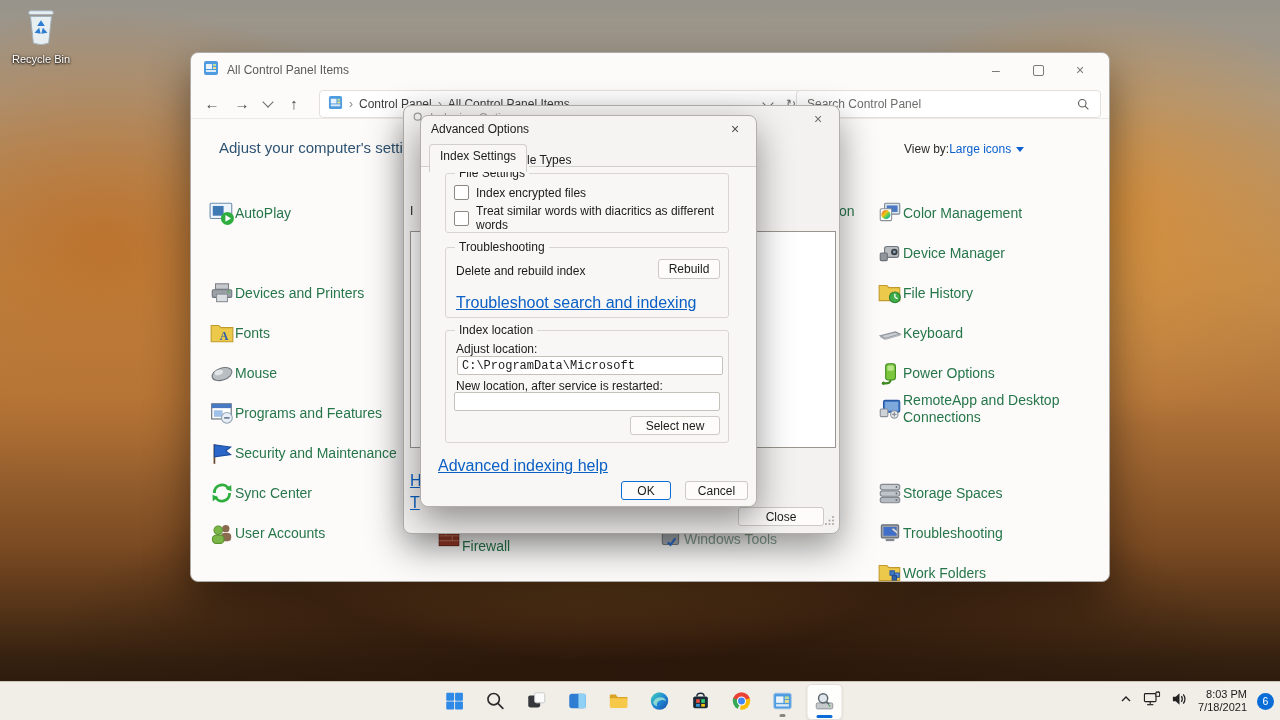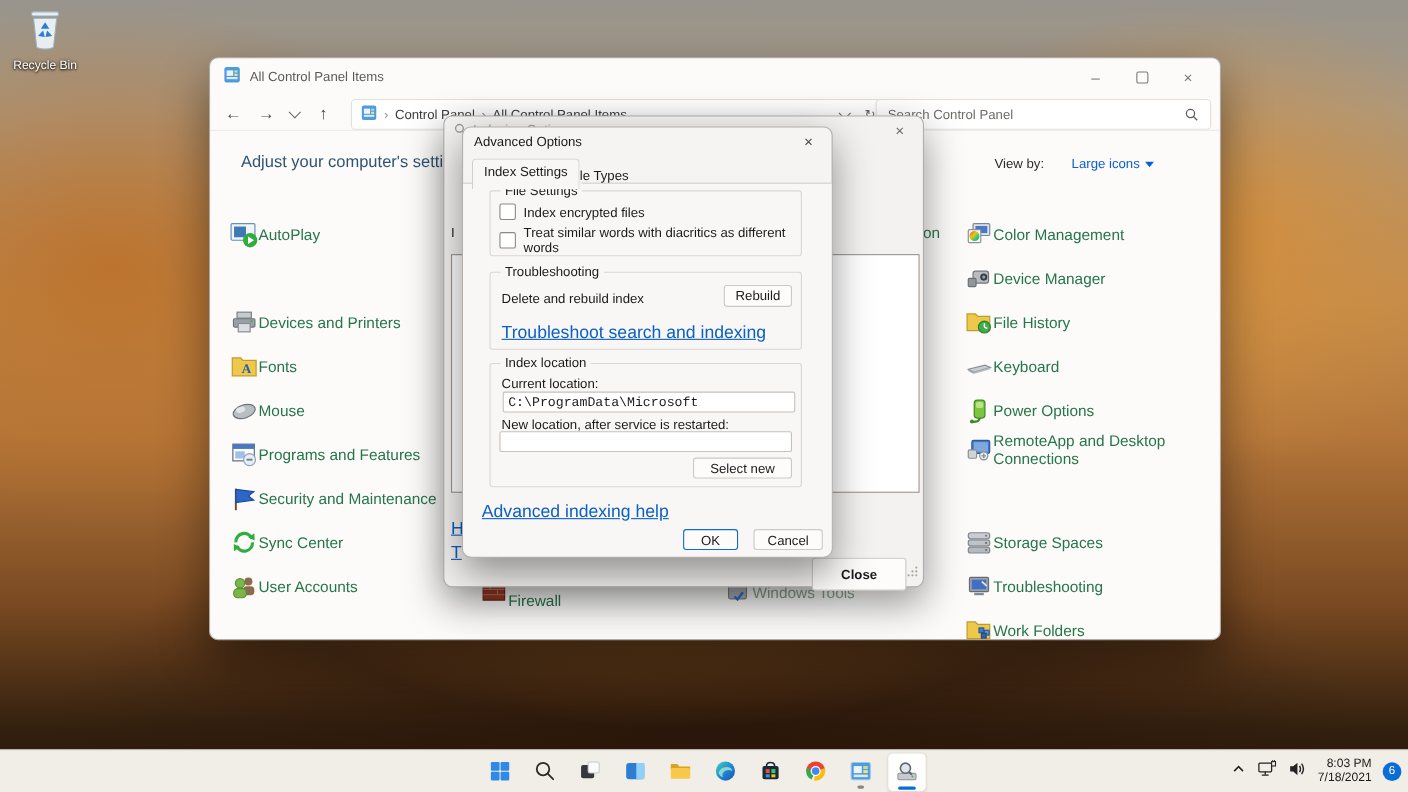--- a/index.html
+++ b/index.html
@@ -32,21 +32,21 @@
   .crumb{position:absolute;left:128px;top:3px;width:468px;height:26px;background:#fff;border:1px solid #e3e0dc;
     border-radius:4px;display:flex;align-items:center;padding:0 8px;gap:6px;font-size:12px;color:#3e3e3e;}
   .crumb .sep{color:#8b8b8b;font-size:12px;}
   .crumb .right{margin-left:auto;display:flex;align-items:center;gap:14px;color:#6b6b6b;}
   .searchbox{position:absolute;left:605px;top:3px;width:303px;height:26px;background:#fff;border:1px solid #e3e0dc;
     border-radius:4px;display:flex;align-items:center;}
   .searchbox input{flex:1;border:0;outline:0;background:transparent;font-family:"Liberation Sans",sans-serif;
     font-size:12px;color:#333;padding:0 10px;}
   .searchbox input::placeholder{color:#6f6d6a;}
   .cp-head{left:28px;top:86px;font-size:15px;color:#2f5373;}
-  .viewby{left:713px;top:89px;font-size:12px;color:#2b2b2b;display:flex;gap:25px;align-items:center;}
+  .viewby{left:713px;top:89px;font-size:12px;color:#2b2b2b;display:flex;gap:0;align-items:center;}
   .viewby .vlink{color:#0b5fce;display:flex;align-items:center;gap:5px;}
   .tri{width:0;height:0;border-left:4px solid transparent;border-right:4px solid transparent;border-top:5px solid #0b5fce;}
   .cp-row{position:absolute;display:flex;align-items:center;height:28px;}
   .cp-label{font-size:14px;color:#26764a;white-space:nowrap;}
   .cp-label.wrap{white-space:normal;width:192px;line-height:17px;}
   .icon26{width:26px;height:26px;flex:0 0 26px;}
   .partial-tail{font-size:14px;color:#26764a;}
   .ghosted{color:#86a18f;}
   
   .dlg{position:absolute;border-radius:8px;border:1px solid #b2aea9;background:#f4f2f0;
@@ -365,21 +365,21 @@
           <circle cx="6.5" cy="6.5" r="4" fill="none" stroke="#9a9a9a" stroke-width="1.4"></circle>
           <line x1="9.5" y1="9.5" x2="13.5" y2="13.5" stroke="#9a9a9a" stroke-width="1.6"></line>
         </svg>
     </span>
     <span class="dlg-title dim">Indexing Options</span>
     <div class="dlg-x">×</div>
     <div class="pclip dtext" style="left:6px;top:98px;width:12px;">I</div>
     <div class="listbox"></div>
     <div class="pclip dlink" style="left:6px;top:366px;width:13px;">H</div>
     <div class="pclip dlink" style="left:6px;top:388px;width:13px;">T</div>
-    <button class="btn abs" style="left:334px;top:401px;width:86px;height:30px;font-weight:bold;">Close</button>
+    <button class="btn abs" style="left:334px;top:401px;width:86px;height:19px;">Close</button>
     <span class="abs" style="right:4px;bottom:3px;">
       <svg width="11" height="11" viewBox="0 0 11 11">
           <circle cx="9" cy="2" r="1" fill="#a9a49e"></circle>
           <circle cx="5.5" cy="5.5" r="1" fill="#a9a49e"></circle>
           <circle cx="9" cy="5.5" r="1" fill="#a9a49e"></circle>
           <circle cx="2" cy="9" r="1" fill="#a9a49e"></circle>
           <circle cx="5.5" cy="9" r="1" fill="#a9a49e"></circle>
           <circle cx="9" cy="9" r="1" fill="#a9a49e"></circle>
         </svg>
     </span>
@@ -407,21 +407,21 @@
 
     <div class="group" style="left:24px;top:131px;width:282px;height:69px;">
       <span class="legend">Troubleshooting</span>
       <span class="dtext abs" style="left:10px;top:16px;">Delete and rebuild index</span>
       <button class="btn abs" style="right:8px;top:11px;width:62px;height:20px;">Rebuild</button>
       <span class="dlink abs" style="left:10px;top:46px;">Troubleshoot search and indexing</span>
     </div>
 
     <div class="group" style="left:24px;top:214px;width:282px;height:111px;">
       <span class="legend">Index location</span>
-      <span class="dtext abs" style="left:10px;top:11px;">Current location:</span>
+      <span class="dtext abs" style="left:10px;top:11px;">Adjust location:</span>
       <input class="tfield" style="left: 11px; top: 25px; width: 256px; font-family: Liberation Mono, monospace;" value="C:\ProgramData\Microsoft">
       <span class="dtext abs" style="left:10px;top:48px;">New location, after service is restarted:</span>
       <input class="tfield" style="left: 8px; top: 61px; width: 256px;" value="">
       <button class="btn abs" style="right:8px;top:85px;width:90px;height:19px;">Select new</button>
     </div>
 
     <span class="dlink abs" style="left:17px;top:341px;">Advanced indexing help</span>
     <button class="btn default abs" style="left:200px;top:365px;width:50px;height:19px;">OK</button>
     <button class="btn abs" style="left:264px;top:365px;width:63px;height:19px;">Cancel</button>
   </div>

